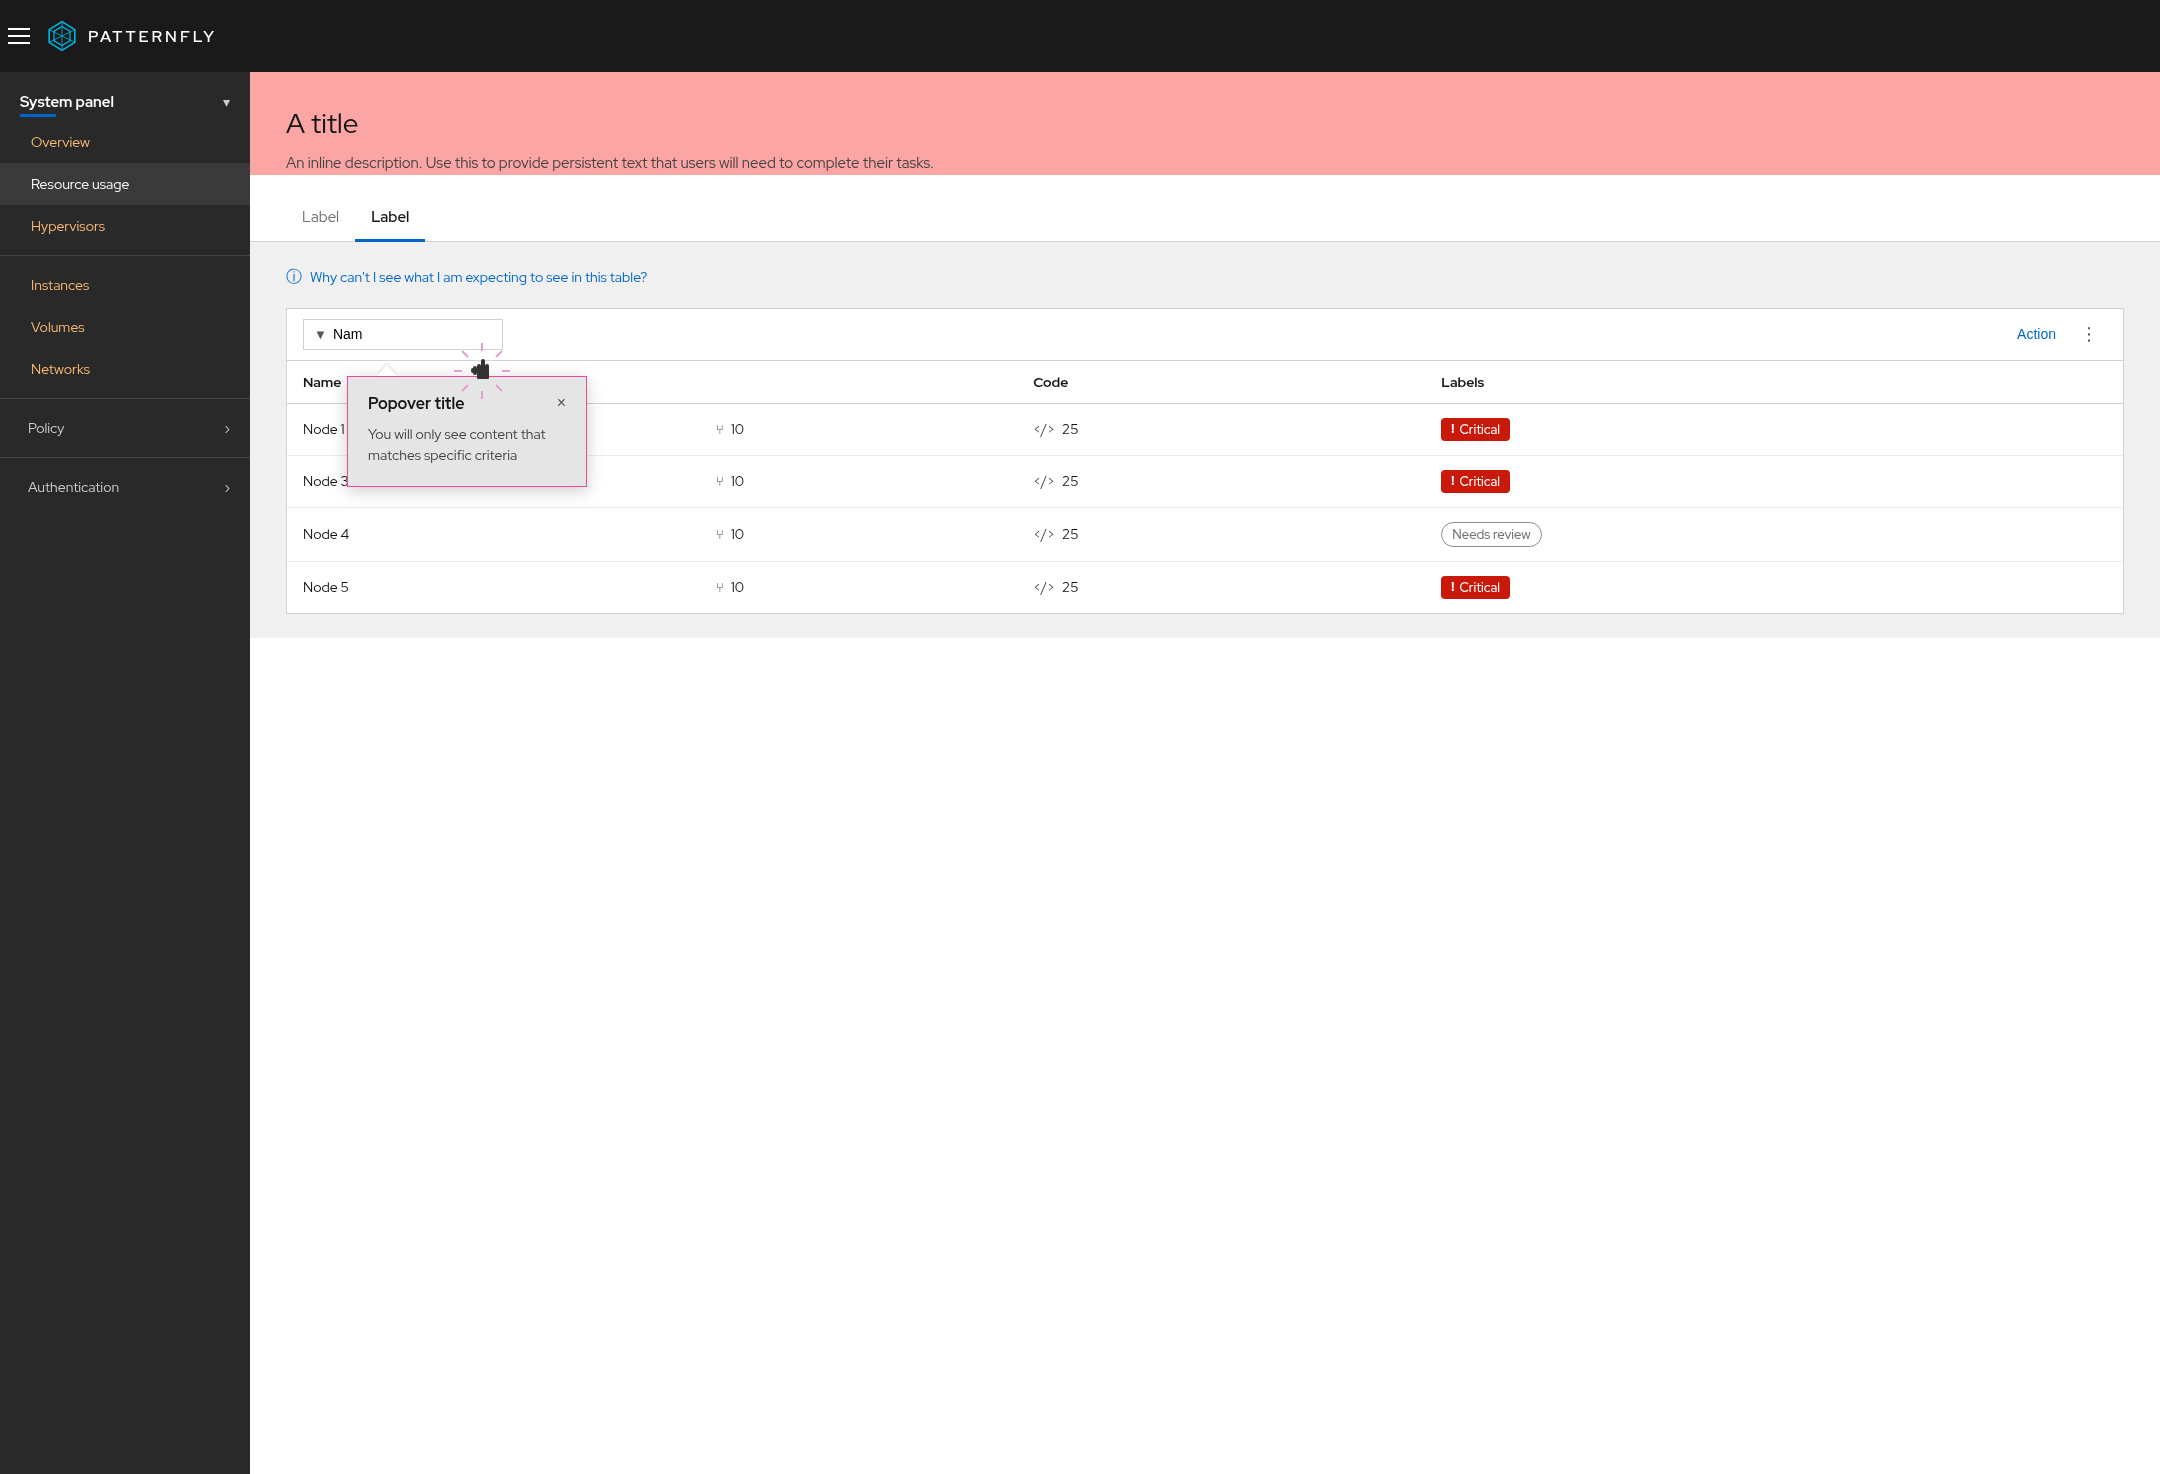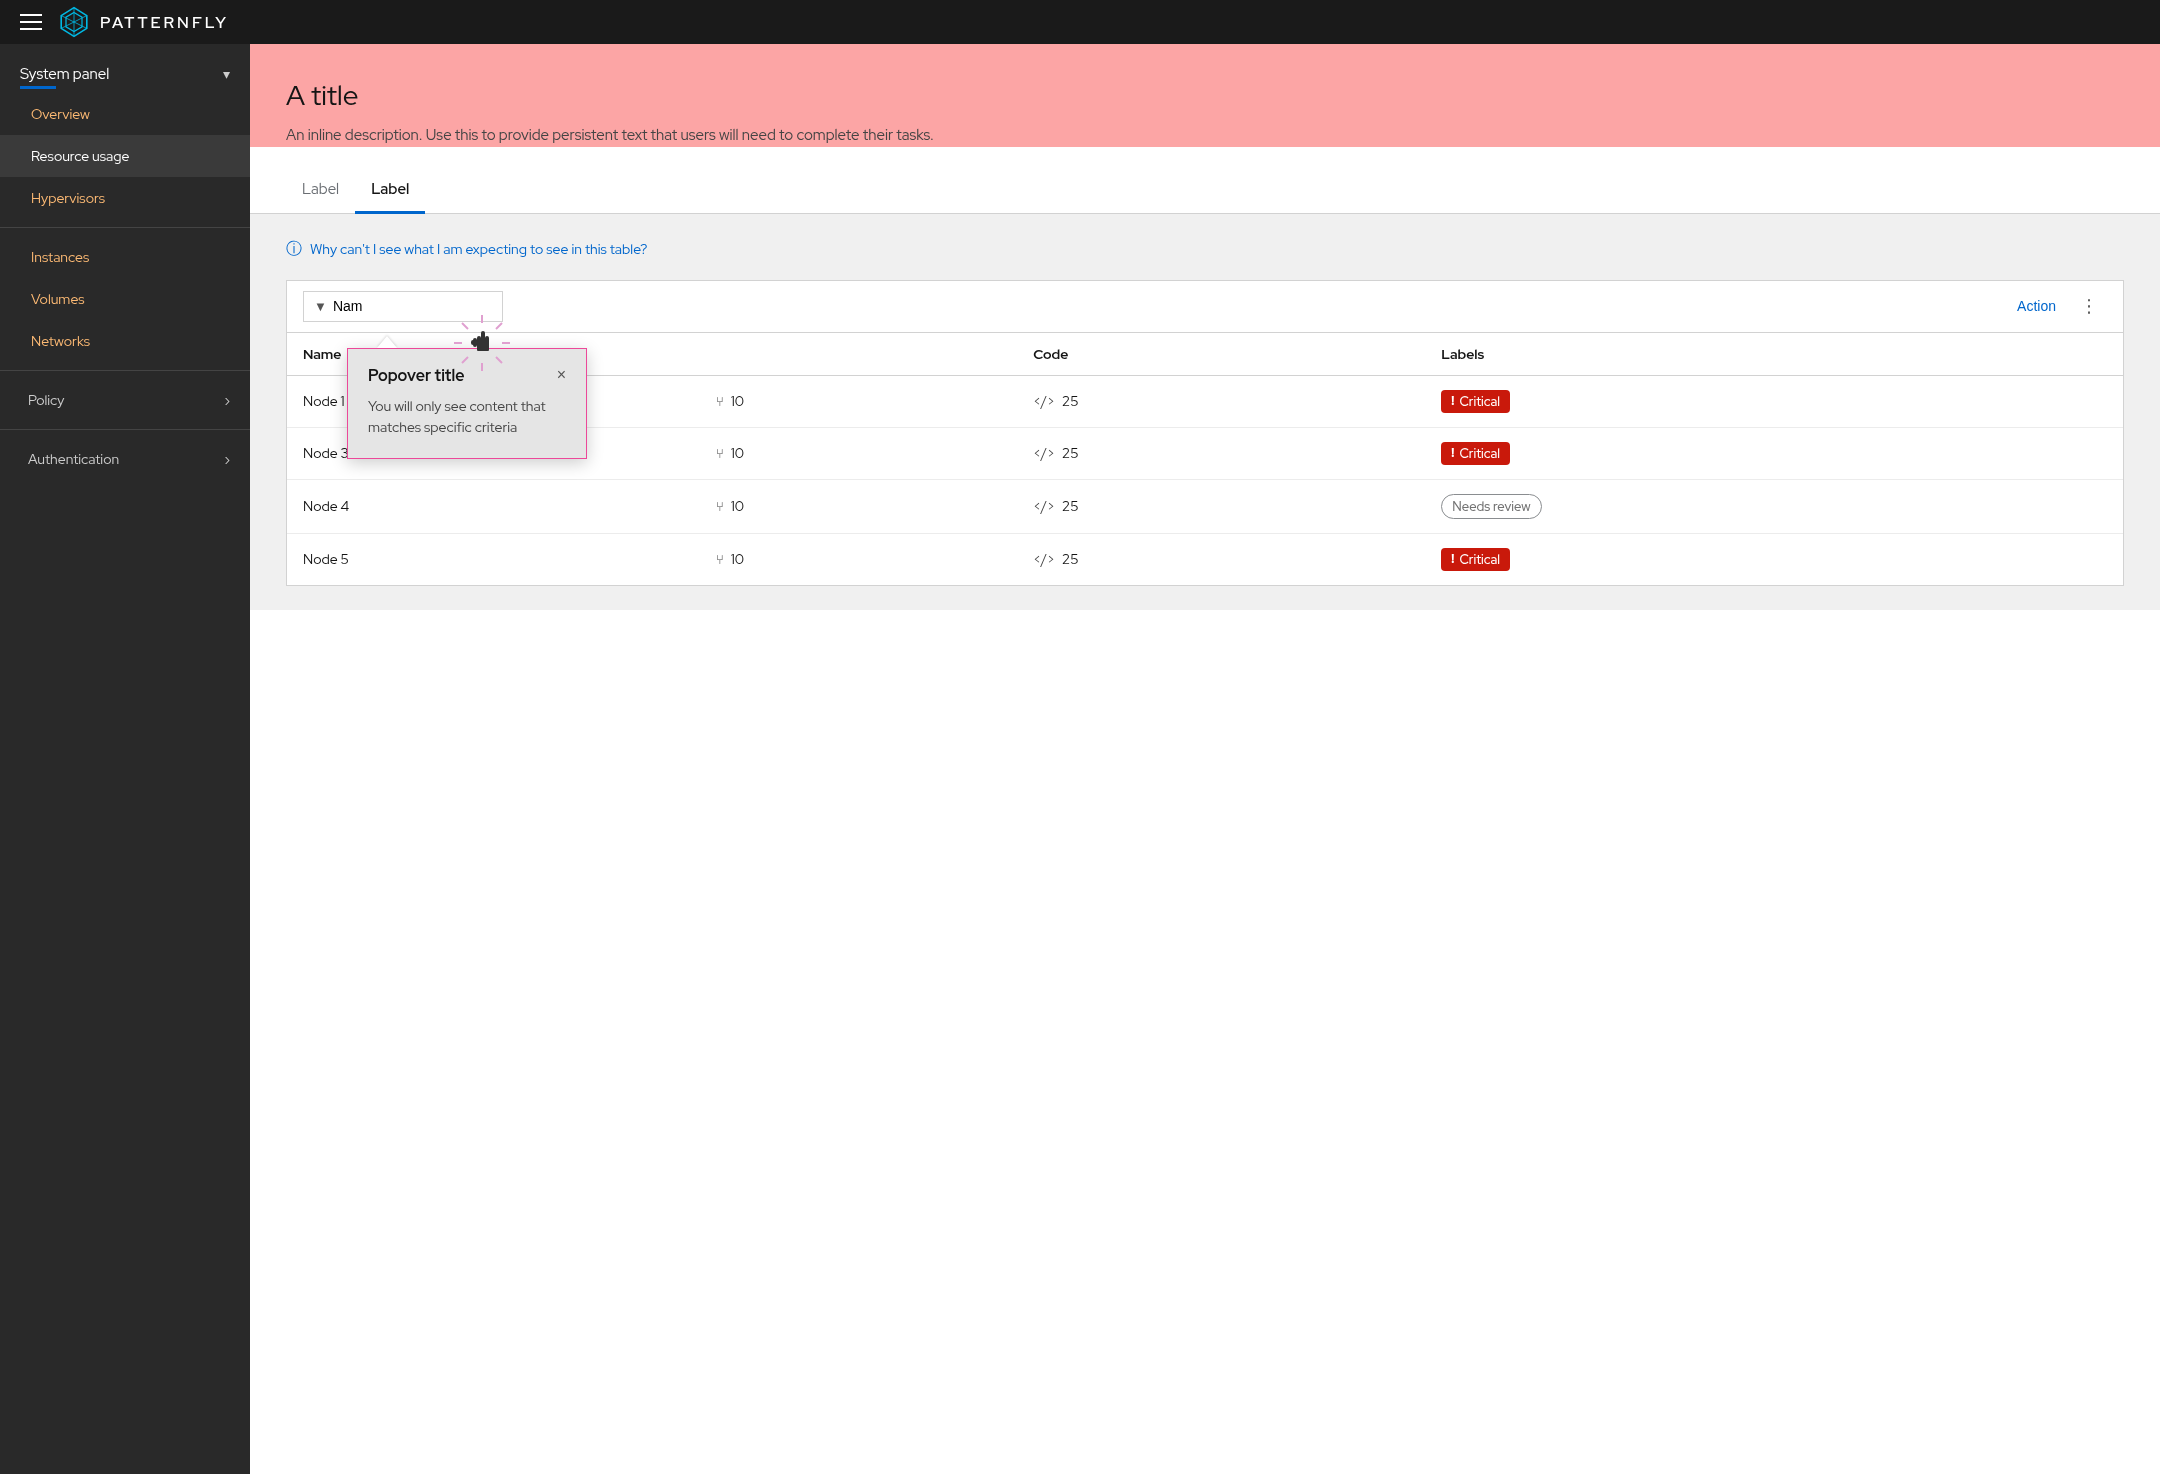--- a/index.html
+++ b/index.html
@@ -1,24 +1,24 @@
 <!DOCTYPE html>
 <html><head>
   <meta charset="utf-8">
   <style>
     * { box-sizing: border-box; margin: 0; padding: 0; }
     body { font-family: 'RedHatDisplay', 'Red Hat Display', system-ui, -apple-system, sans-serif; background: #f0f0f0; display: flex; flex-direction: column; height: 100vh; overflow: hidden; }
 
     
     .topnav {
       background: #1a1a1a;
-      height: 44px;
+      height: 72px;
       display: flex;
       align-items: center;
-      padding: 0 20px;
+      padding: 0 8px;
       gap: 16px;
       flex-shrink: 0;
     }
     .hamburger { display: flex; flex-direction: column; gap: 5px; cursor: pointer; }
     .hamburger span { display: block; width: 22px; height: 2px; background: #fff; }
     .logo-area { display: flex; align-items: center; gap: 10px; }
     .logo-icon { width: 32px; height: 32px; }
     .logo-text { color: #fff; font-size: 16px; font-weight: 600; letter-spacing: 3px; }
 
     
@@ -27,21 +27,21 @@
     
     .sidebar {
       width: 250px;
       background: #292929;
       color: #fff;
       flex-shrink: 0;
       overflow-y: auto;
       padding-top: 10px;
     }
     .sidebar-group-title-wrapper { padding: 0 20px 4px 20px; }
-    .sidebar-group-title-text { font-size: 15px; font-weight: 400; color: #fff; }
+    .sidebar-group-title-text { font-size: 15px; font-weight: 700; color: #fff; }
     .sidebar-chevron { color: #ccc; font-size: 14px; }
 
     .sidebar-item {
       padding: 12px 20px 12px 28px;
       font-size: 14px;
       color: #fdba74;
       cursor: pointer;
       border-left: 3px solid transparent;
     }
     .sidebar-item.active { color: #fff; background: #3a3a3a; }

